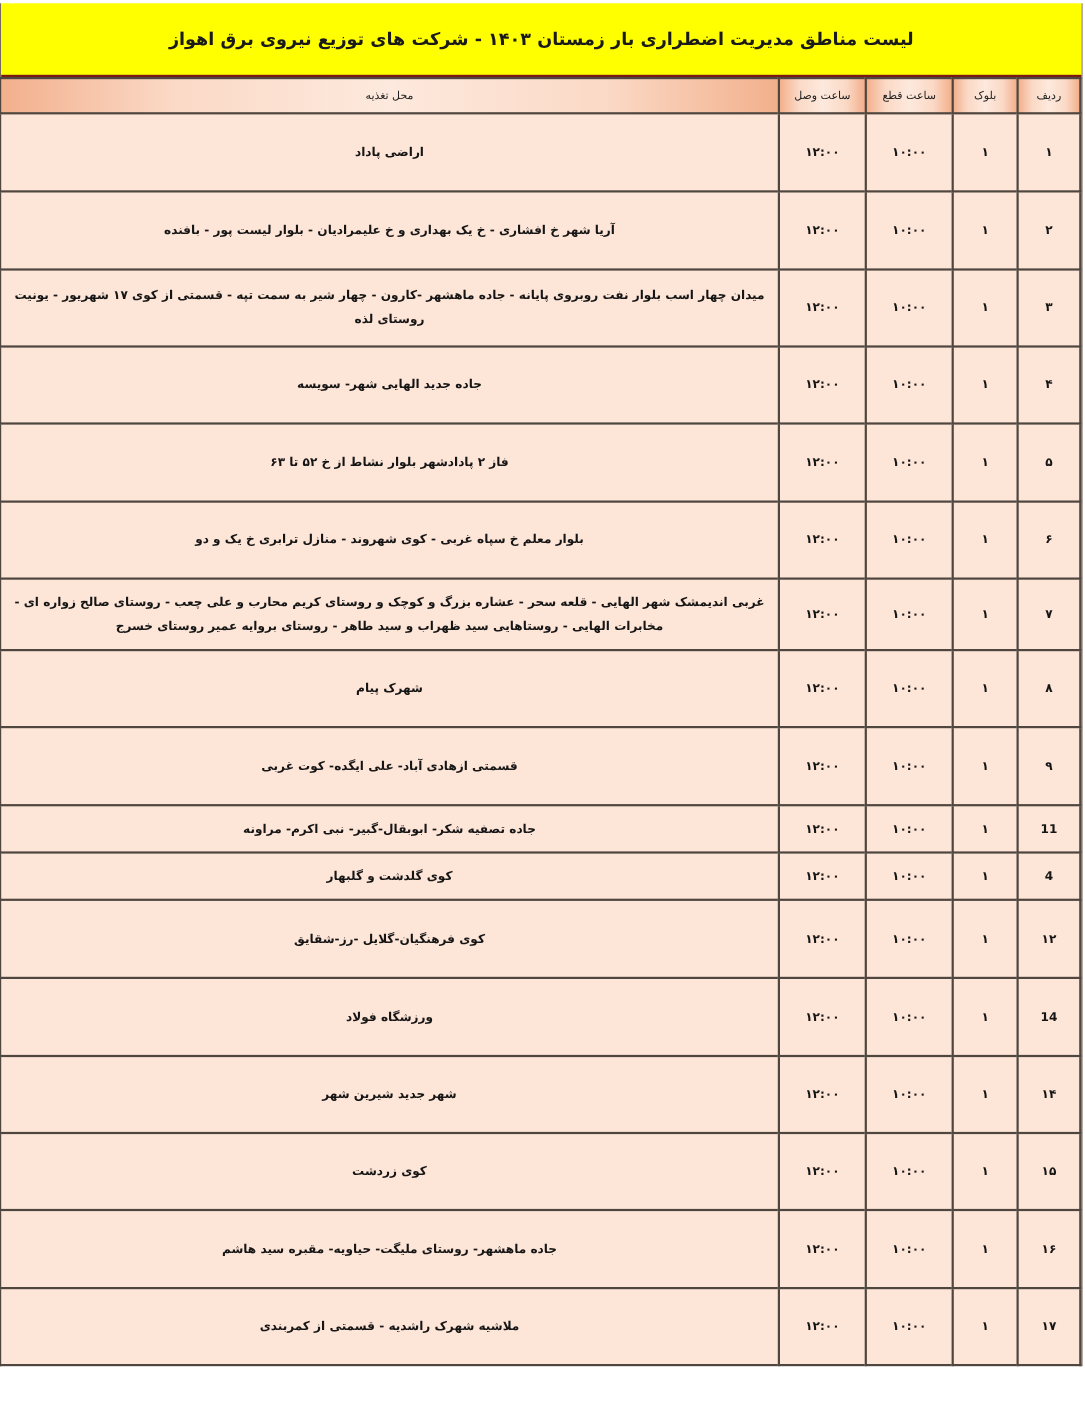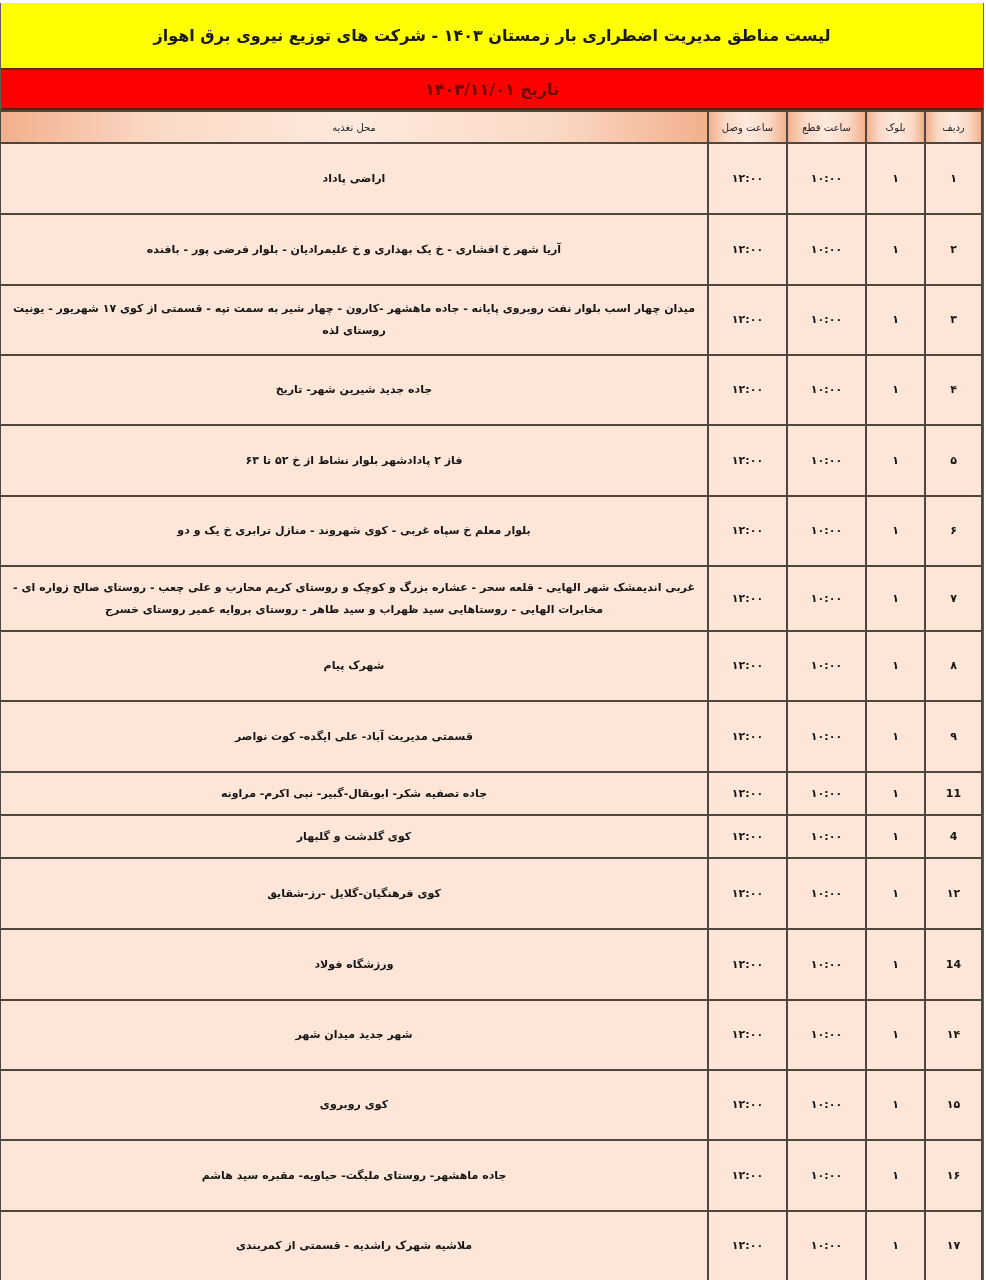--- a/index.html
+++ b/index.html
@@ -85,23 +85,20 @@
     col.c-cut { width: 79px; }
     col.c-conn { width: 79px; }
     col.c-area { width: 708px; }
   </style>
 </head>
 <body>
 
 <div class="sheet">
   <div class="title-band">
     <span class="title-text">لیست مناطق مدیریت اضطراری بار زمستان ۱۴۰۳ - شرکت های توزیع نیروی برق اهواز</span>
-  </div>
-  <div class="date-band">
-    <span class="date-text">تاریخ ۱۴۰۳/۱۱/۰۱</span>
   </div>
 
   <table>
     <colgroup>
       <col class="c-radif">
       <col class="c-block">
       <col class="c-cut">
       <col class="c-conn">
       <col class="c-area">
     </colgroup>
@@ -121,37 +118,37 @@
     <td class="time">۱۰:۰۰</td>
     <td class="time">۱۲:۰۰</td>
     <td>اراضی پاداد</td>
   </tr>
 
   <tr style="height: 71px;">
     <td class="num">۲</td>
     <td class="num">۱</td>
     <td class="time">۱۰:۰۰</td>
     <td class="time">۱۲:۰۰</td>
-    <td>آریا شهر خ افشاری - خ یک بهداری و خ علیمرادیان - بلوار فرضی پور - بافنده</td>
+    <td>آریا شهر خ افشاری - خ یک بهداری و خ علیمرادیان - بلوار لیست پور - بافنده</td>
   </tr>
 
   <tr style="height: 70px;">
     <td class="num">۳</td>
     <td class="num">۱</td>
     <td class="time">۱۰:۰۰</td>
     <td class="time">۱۲:۰۰</td>
     <td>میدان چهار اسب بلوار نفت روبروی پایانه - جاده ماهشهر -کارون - چهار شیر به سمت تپه - قسمتی از کوی ۱۷ شهریور - یونیت روستای لذه</td>
   </tr>
 
   <tr style="height: 70px;">
     <td class="num">۴</td>
     <td class="num">۱</td>
     <td class="time">۱۰:۰۰</td>
     <td class="time">۱۲:۰۰</td>
-    <td>جاده جدید شیرین شهر- تاریخ</td>
+    <td>جاده جدید الهایی شهر- سویسه</td>
   </tr>
 
   <tr style="height: 71px;">
     <td class="num">۵</td>
     <td class="num">۱</td>
     <td class="time">۱۰:۰۰</td>
     <td class="time">۱۲:۰۰</td>
     <td>فاز ۲ پادادشهر بلوار نشاط از خ ۵۲ تا ۶۳</td>
   </tr>
 
@@ -177,21 +174,21 @@
     <td class="time">۱۰:۰۰</td>
     <td class="time">۱۲:۰۰</td>
     <td>شهرک پیام</td>
   </tr>
 
   <tr style="height: 71px;">
     <td class="num">۹</td>
     <td class="num">۱</td>
     <td class="time">۱۰:۰۰</td>
     <td class="time">۱۲:۰۰</td>
-    <td>قسمتی مدیریت آباد- علی ایگده- کوت نواصر</td>
+    <td>قسمتی ازهادی آباد- علی ایگده- کوت غربی</td>
   </tr>
 
   <tr style="height: 43px;">
     <td class="num">11</td>
     <td class="num">۱</td>
     <td class="time">۱۰:۰۰</td>
     <td class="time">۱۲:۰۰</td>
     <td>جاده تصفیه شکر- ابوبقال-گبیر- نبی اکرم- مراونه</td>
   </tr>
 
@@ -217,29 +214,29 @@
     <td class="time">۱۰:۰۰</td>
     <td class="time">۱۲:۰۰</td>
     <td>ورزشگاه فولاد</td>
   </tr>
 
   <tr style="height: 70px;">
     <td class="num">۱۴</td>
     <td class="num">۱</td>
     <td class="time">۱۰:۰۰</td>
     <td class="time">۱۲:۰۰</td>
-    <td>شهر جدید میدان شهر</td>
+    <td>شهر جدید شیرین شهر</td>
   </tr>
 
   <tr style="height: 70px;">
     <td class="num">۱۵</td>
     <td class="num">۱</td>
     <td class="time">۱۰:۰۰</td>
     <td class="time">۱۲:۰۰</td>
-    <td>کوی روبروی</td>
+    <td>کوی زردشت</td>
   </tr>
 
   <tr style="height: 71px;">
     <td class="num">۱۶</td>
     <td class="num">۱</td>
     <td class="time">۱۰:۰۰</td>
     <td class="time">۱۲:۰۰</td>
     <td>جاده ماهشهر- روستای ملیگت- حیاویه- مقبره سید هاشم</td>
   </tr>
 

